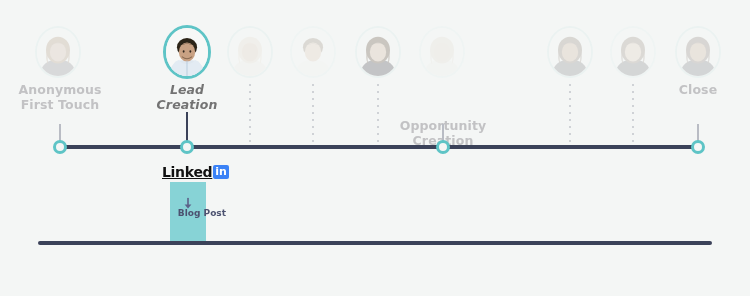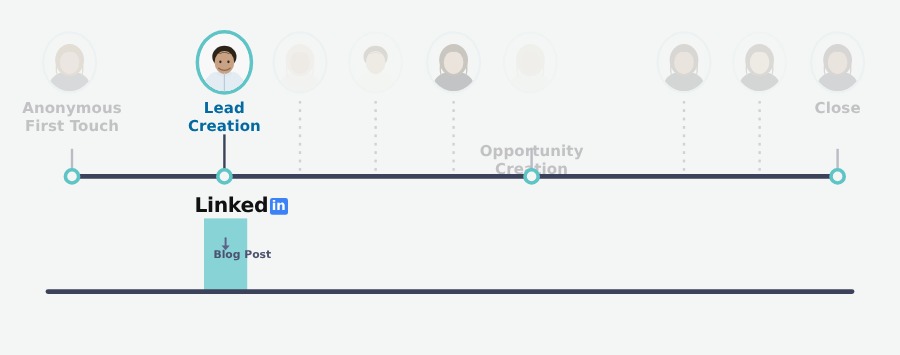--- a/index.html
+++ b/index.html
@@ -37,21 +37,21 @@
   .stage-label{
     position:absolute;
     text-align:center;
     font-size:12.5px;
     line-height:15px;
     color:#c2c2c4;
     font-weight:bold;
     letter-spacing:.1px;
     white-space:pre-line;
   }
-  .stage-label.on{color:#0369a1;}
+  .stage-label.on{color:#737373;font-style:italic;}
 
   
   .stem{
     position:absolute;
     width:2px;
     background:#b9bcc4;
   }
   .stem.on{background:#3b4259;}
 
   .node{
@@ -110,25 +110,26 @@
   .arrow{position:absolute;}
 
   
   .li{
     position:absolute;
     display:flex;
     align-items:center;
     height:14px;
   }
   .li-word{
-    font-size:17px;
+    font-size:14px;
     font-weight:bold;
     color:#111;
     letter-spacing:-.3px;
     line-height:14px;
+    text-decoration:underline;
   }
   .li-sq{
     background:#3b82f6;
     color:#fff;
     font-size:11px;
     font-weight:bold;
     line-height:14px;
     height:14px;
     padding:0 2px 0 2px;
     margin-left:1px;

